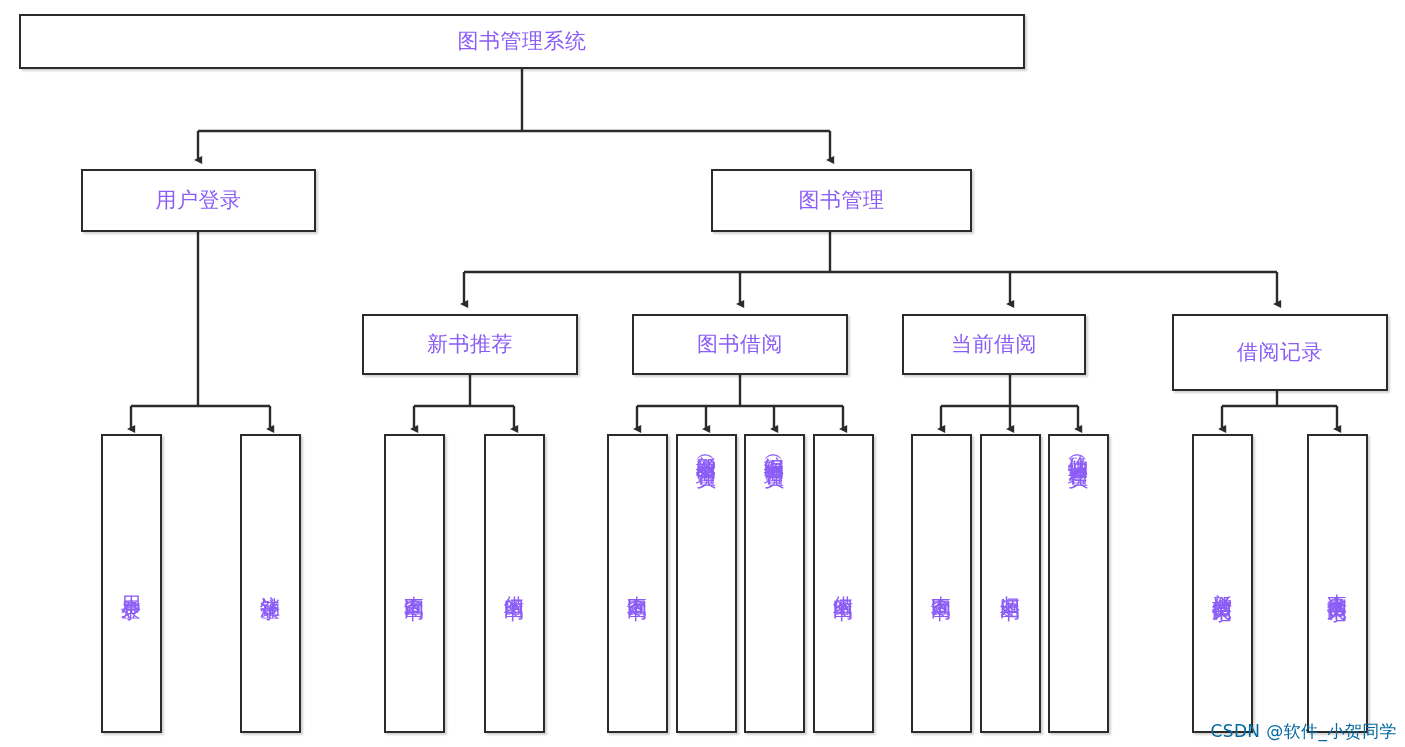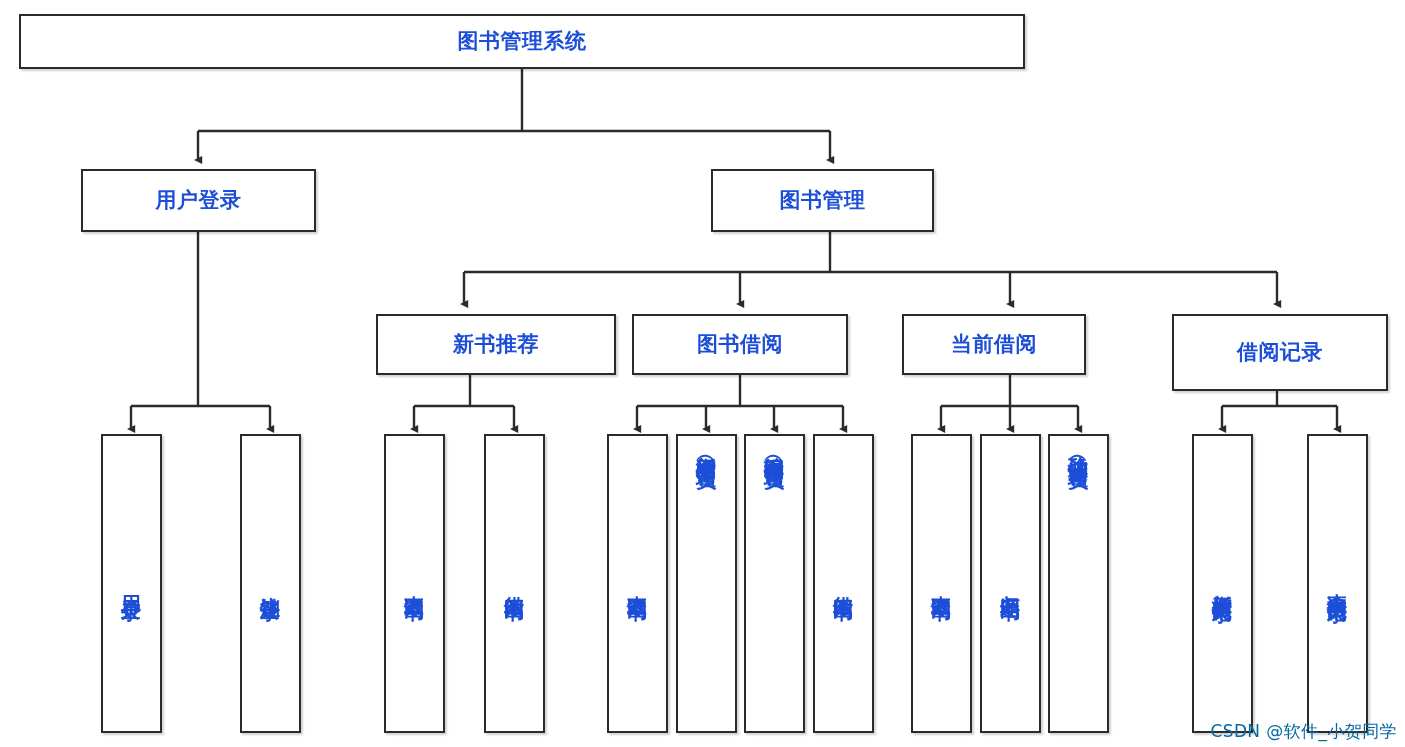--- a/index.html
+++ b/index.html
@@ -31,27 +31,26 @@
     box-sizing: border-box;
     border: 2px solid #2b2b2b;
     background: #ffffff;
     box-shadow: 2px 2px 2px rgba(0,0,0,0.18);
     display: flex;
     align-items: center;
     justify-content: center;
     overflow: hidden;
   }
   .node-label {
-    color: #1d4ed8;
+    color: #8b5cf6;
     font-size: 21px;
     line-height: 1.12;
     letter-spacing: 0.5px;
     white-space: nowrap;
     text-align: center;
-    font-weight: bold;
   }
   .node-box.vertical .node-label {
     writing-mode: vertical-rl;
     text-orientation: upright;
     font-size: 20px;
     letter-spacing: 2px;
     line-height: 1.0;
     white-space: nowrap;
   }
   .node-box.vertical {
@@ -129,25 +128,25 @@
     </g>
   </svg>
 
   <div class="node-box" style="left:19px; top:14px; width:1006px; height:55px;">
     <span class="node-label">图书管理系统</span>
   </div>
 
   <div class="node-box" style="left:81px; top:169px; width:235px; height:63px;">
     <span class="node-label">用户登录</span>
   </div>
-  <div class="node-box" style="left:711px; top:169px; width:223px; height:63px;">
+  <div class="node-box" style="left:711px; top:169px; width:261px; height:63px;">
     <span class="node-label">图书管理</span>
   </div>
 
-  <div class="node-box" style="left:376px; top:314px; width:240px; height:61px;">
+  <div class="node-box" style="left:362px; top:314px; width:216px; height:61px;">
     <span class="node-label">新书推荐</span>
   </div>
   <div class="node-box" style="left:632px; top:314px; width:216px; height:61px;">
     <span class="node-label">图书借阅</span>
   </div>
   <div class="node-box" style="left:902px; top:314px; width:184px; height:61px;">
     <span class="node-label">当前借阅</span>
   </div>
   <div class="node-box" style="left:1172px; top:314px; width:216px; height:77px;">
     <span class="node-label">借阅记录</span>

